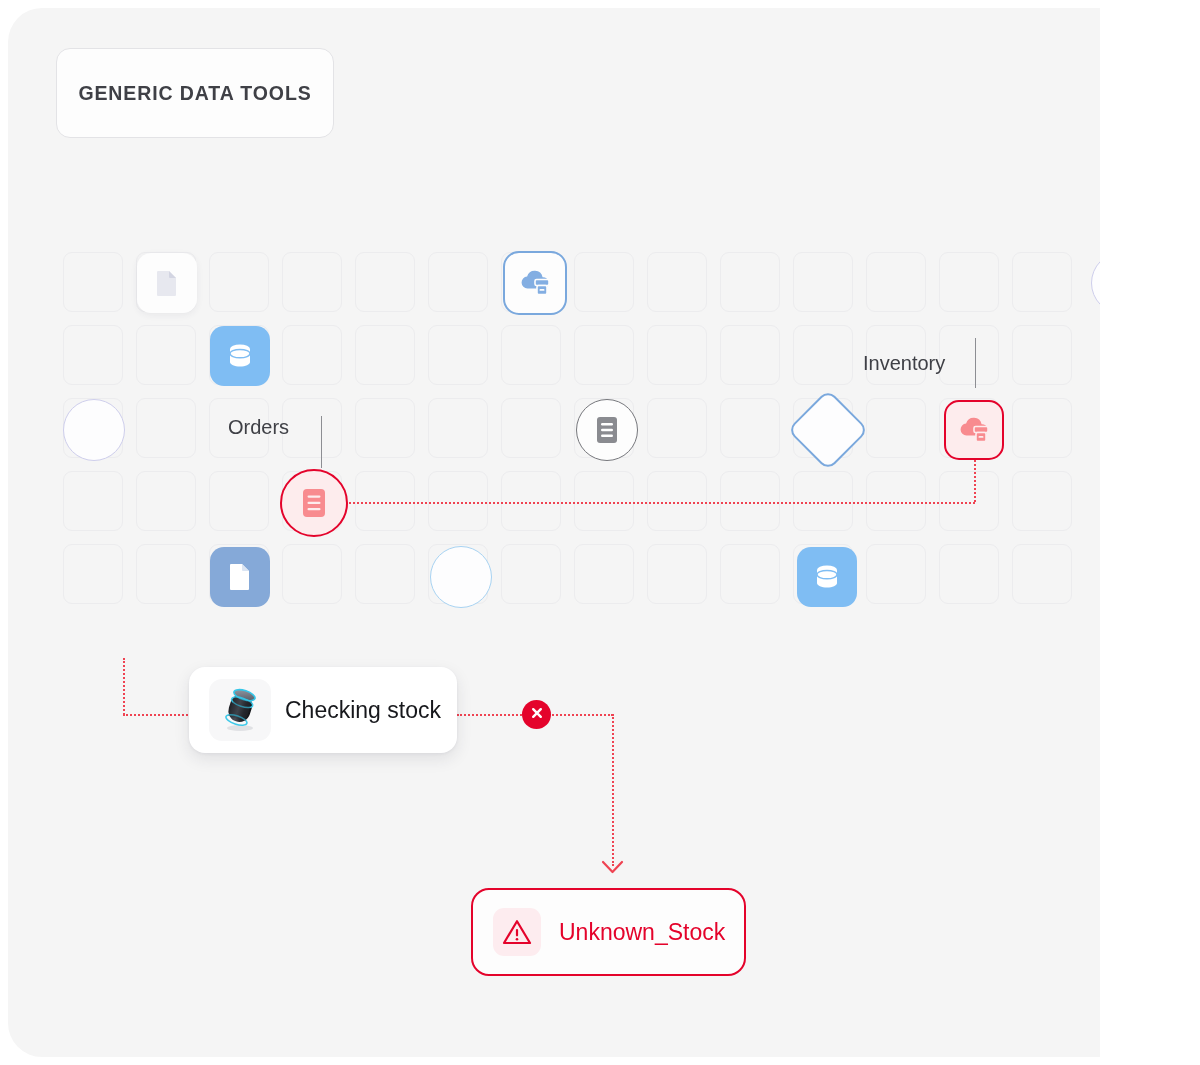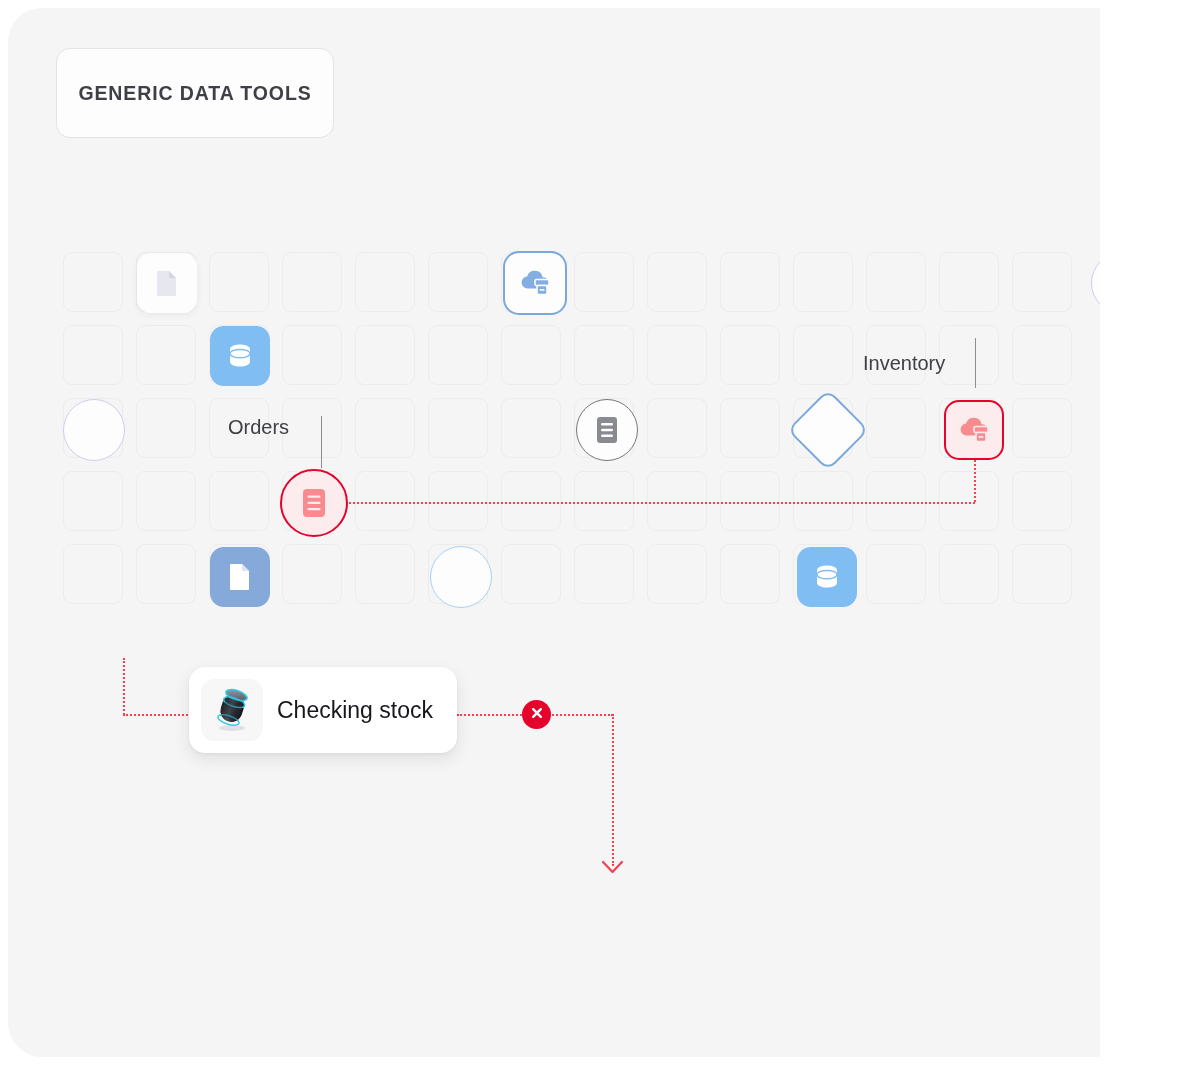--- a/index.html
+++ b/index.html
@@ -158,21 +158,21 @@
     position: absolute;
     left: 181px;
     top: 659px;
     width: 268px;
     height: 86px;
     background: #ffffff;
     border-radius: 16px;
     box-shadow: 0 6px 16px rgba(40,40,60,0.10), 0 1px 3px rgba(40,40,60,0.06);
     display: flex;
     align-items: center;
-    padding-left: 12px;
+    padding-left: 20px;
     box-sizing: border-box;
   }
   .stock-icon-box {
     width: 62px;
     height: 62px;
     border-radius: 13px;
     background: #f7f7f8;
     display: flex;
     align-items: center;
     justify-content: center;
@@ -454,15 +454,25 @@
     </div>
 
     <div class="x-badge">
       <span>
         <svg width="14" height="14" viewBox="0 0 14 14">
           <path d="M3.2 3.2 L10.8 10.8 M10.8 3.2 L3.2 10.8" stroke="#ffffff" stroke-width="2.4" stroke-linecap="round"></path>
         </svg>
       </span>
     </div>
 
+    <div class="error-node">
+      <div class="error-icon-box">
+        <svg width="30" height="28" viewBox="0 0 30 28">
+          <path d="M15 3.2 L28 25 L2 25 Z" fill="none" stroke="#e4032b" stroke-width="2.2" stroke-linejoin="round"></path>
+          <rect x="13.9" y="11" width="2.2" height="7.4" rx="1.1" fill="#e4032b"></rect>
+          <circle cx="15" cy="21.3" r="1.3" fill="#e4032b"></circle>
+        </svg>
+      </div>
+      <span class="node-label">Unknown_Stock</span>
+    </div>
 
   </div>
 </div>
 
 </body></html>

